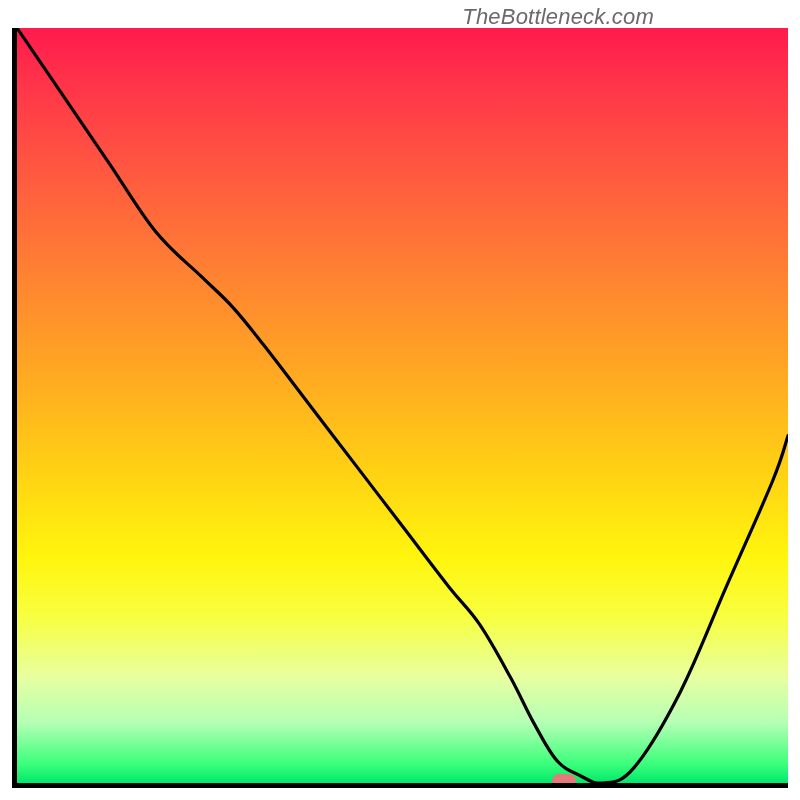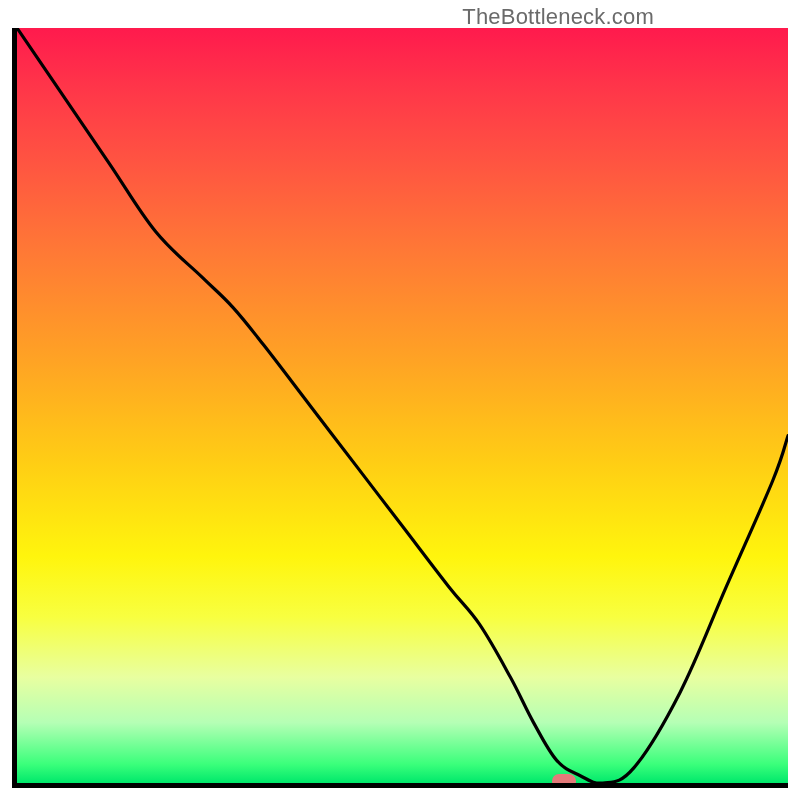--- a/index.html
+++ b/index.html
@@ -7,20 +7,21 @@
     padding: 0;
     width: 800px;
     height: 800px;
     font-family: Arial, sans-serif;
     background: #ffffff;
   }
   .container {
     position: relative;
     width: 664px;
     height: 800px;
+    font-style: italic;
   }
   .watermark {
     position: absolute;
     top: 4px;
     right: 10px;
     color: #6a6a6a;
     font-size: 22px;
     font-weight: 500;
     letter-spacing: 0.2px;
     z-index: 10;

